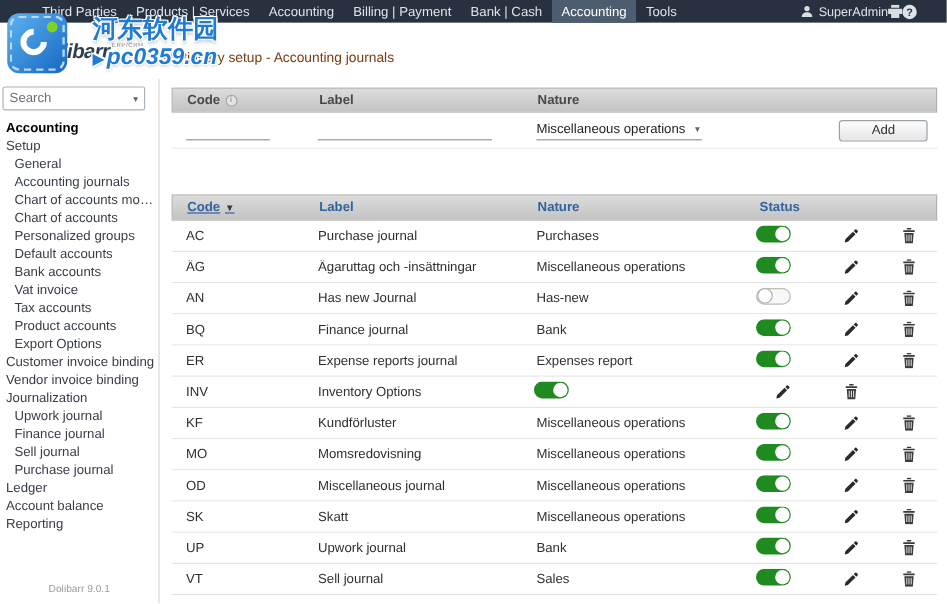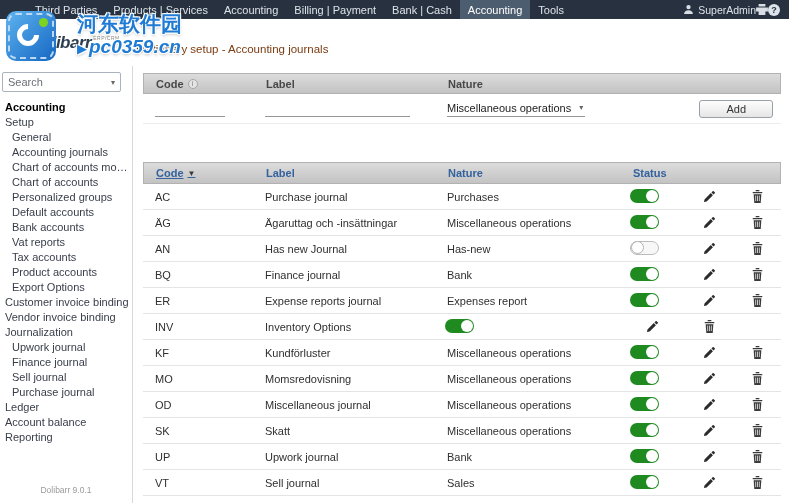--- a/index.html
+++ b/index.html
@@ -7,21 +7,21 @@
   body {
     width:789px; height:503px; position:relative; overflow:hidden; background:#fff;
     font-family:"Liberation Sans","DejaVu Sans",sans-serif; font-size:11px; color:#333;
   }
 
   
   .topbar { height:19px; background:#27313f; display:flex; justify-content:space-between; align-items:stretch; }
   .topnav { display:flex; margin-left:27px; }
   .topnav-item { display:flex; align-items:center; padding:0 8px; color:#dde3ea; font-size:11px; cursor:pointer; white-space:nowrap; }
   .topnav-item.active { background:#4d5d70; color:#fff; }
-  .top-right { display:flex; align-items:center; gap:0; padding-right:9px; color:#dde3ea; }
+  .top-right { display:flex; align-items:center; gap:0; padding-right:25px; color:#dde3ea; }
   .user-menu { display:flex; align-items:center; gap:4px; cursor:pointer; font-size:10.5px; }
   .icon-btn { display:flex; align-items:center; cursor:pointer; }
   .help-circle { width:12px; height:12px; border-radius:50%; background:#dde3ea; color:#27313f;
     font-weight:bold; font-size:9px; display:flex; align-items:center; justify-content:center; cursor:pointer; }
 
   
   .header-row { height:47px; display:flex; background:#fff; }
   .logo-cell { width:133px; flex-shrink:0; display:flex; align-items:center; padding-left:12px; }
   .logo-mark { width:15px; height:15px; border-radius:3px; margin-right:3px;
     background:linear-gradient(135deg,#3a6fb5 50%,#c93a2e 50%); }
@@ -158,21 +158,21 @@
     <nav id="sidebar-items">
         <div class="sb-item level-0 bold">Accounting</div>
         <div class="sb-item level-0">Setup</div>
         <div class="sb-item level-1">General</div>
         <div class="sb-item level-1">Accounting journals</div>
         <div class="sb-item level-1">Chart of accounts models</div>
         <div class="sb-item level-1">Chart of accounts</div>
         <div class="sb-item level-1">Personalized groups</div>
         <div class="sb-item level-1">Default accounts</div>
         <div class="sb-item level-1">Bank accounts</div>
-        <div class="sb-item level-1">Vat reports</div>
+        <div class="sb-item level-1">Vat invoice</div>
         <div class="sb-item level-1">Tax accounts</div>
         <div class="sb-item level-1">Product accounts</div>
         <div class="sb-item level-1">Export Options</div>
         <div class="sb-item level-0">Customer invoice binding</div>
         <div class="sb-item level-0">Vendor invoice binding</div>
         <div class="sb-item level-0">Journalization</div>
         <div class="sb-item level-1">Upwork journal</div>
         <div class="sb-item level-1">Finance journal</div>
         <div class="sb-item level-1">Sell journal</div>
         <div class="sb-item level-1">Purchase journal</div>

